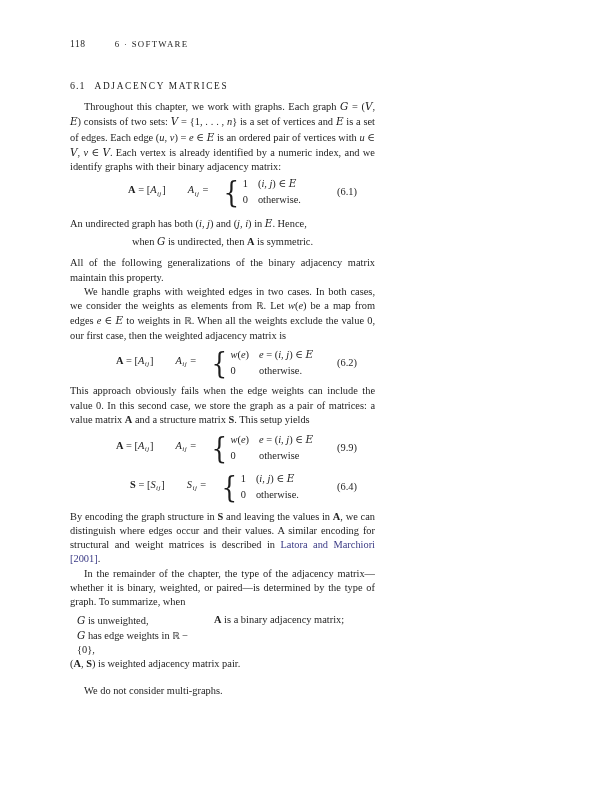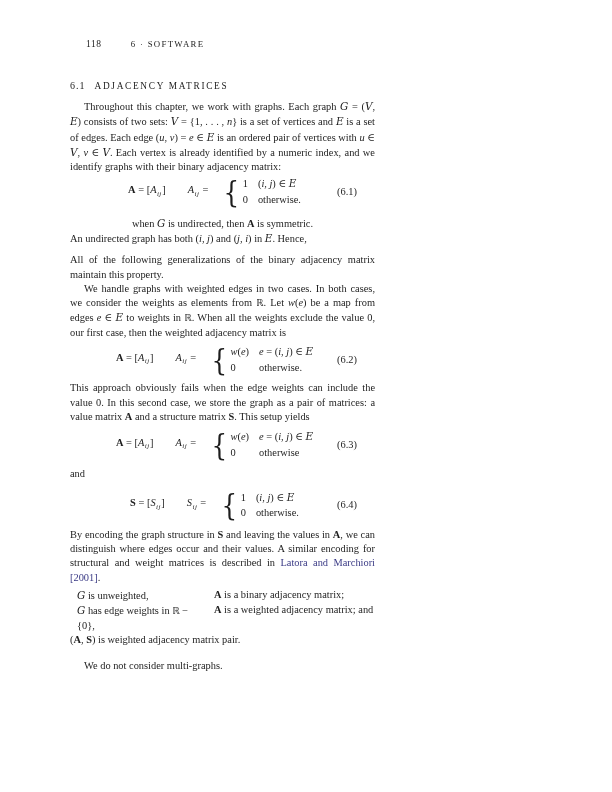--- a/index.html
+++ b/index.html
@@ -2,21 +2,21 @@
 <html><head>
 <meta charset="utf-8">
 <style>
   html,body { margin:0; padding:0; background:#ffffff; }
   .page {
     position:relative; width:612px; height:792px; background:#ffffff;
     font-family:"Liberation Serif","DejaVu Serif",serif;
     color:#1d1d1d; overflow:hidden;
   }
   
-  .running-header { position:absolute; left:86px; top:39px; font-size:9.5px; white-space:nowrap; }
+  .running-header { position:absolute; left:70px; top:39px; font-size:9.5px; white-space:nowrap; }
   .pagenum { letter-spacing:0.6px; }
   .runtitle { margin-left:29px; font-size:8.8px; letter-spacing:1.3px; }
   
   .section-heading { position:absolute; left:70px; top:80px; font-size:10px; white-space:nowrap; }
   .sec-num { letter-spacing:1px; }
   .sec-title { margin-left:9px; font-size:9.3px; letter-spacing:1.7px; }
   
   .flow { position:absolute; left:70px; top:99px; width:305px; font-size:10.4px; line-height:14.3px; }
   .para { margin:0; text-align:justify; hyphens:none; }
   .ind { text-indent:14px; }
@@ -78,23 +78,23 @@
             <span class="eq-cell"><span class="sg-p">1</span></span>
             <span class="eq-cell"><span class="sg-p">(</span><span class="sg-i">i</span><span class="sg-p">, </span><span class="sg-i">j</span><span class="sg-p">) ∈ </span><span class="sg-c">E</span></span>
             <span class="eq-cell"><span class="sg-p">0</span></span>
             <span class="eq-cell"><span class="sg-p">otherwise.</span></span>
           </span>
         </span>
       </div>
       <span class="eq-label">(6.1)</span>
     </div>
 
+    <p class="para"><span class="sg-p">An undirected graph has both (</span><span class="sg-i">i</span><span class="sg-p">, </span><span class="sg-i">j</span><span class="sg-p">) and (</span><span class="sg-i">j</span><span class="sg-p">, </span><span class="sg-i">i</span><span class="sg-p">) in </span><span class="sg-c">E</span><span class="sg-p">. Hence,</span></p>
+
     <p class="para center-line"><span class="sg-p">when </span><span class="sg-c">G</span><span class="sg-p"> is undirected, then </span><span class="sg-b">A</span><span class="sg-p"> is symmetric.</span></p>
-
-    <p class="para"><span class="sg-p">An undirected graph has both (</span><span class="sg-i">i</span><span class="sg-p">, </span><span class="sg-i">j</span><span class="sg-p">) and (</span><span class="sg-i">j</span><span class="sg-p">, </span><span class="sg-i">i</span><span class="sg-p">) in </span><span class="sg-c">E</span><span class="sg-p">. Hence,</span></p>
 
     <p class="para mt7"><span class="sg-p">All of the following generalizations of the binary adjacency matrix maintain this property.</span></p>
 
     <p class="para ind"><span class="sg-p">We handle graphs with weighted edges in two cases. In both cases, we consider the weights as elements from </span><span class="sg-r">ℝ</span><span class="sg-p">. Let </span><span class="sg-i">w</span><span class="sg-p">(</span><span class="sg-i">e</span><span class="sg-p">) be a map from edges </span><span class="sg-i">e</span><span class="sg-p"> ∈ </span><span class="sg-c">E</span><span class="sg-p"> to weights in </span><span class="sg-r">ℝ</span><span class="sg-p">. When all the weights exclude the value 0, our first case, then the weighted adjacency matrix is</span></p>
 
     <div class="equation eq-b">
       <div class="eq-inner">
         <span class="eq-lhs"><span class="sg-b">A</span><span class="sg-p"> = [</span><span class="sg-i">A</span><span class="sg-s">ij</span><span class="sg-p">]</span></span>
         <span class="eq-rhs">
           <span class="eq-mid"><span class="sg-i">A</span><span class="sg-s">ij</span><span class="sg-p"> = </span></span>
@@ -119,53 +119,52 @@
           <span class="eq-mid"><span class="sg-i">A</span><span class="sg-s">ij</span><span class="sg-p"> = </span></span>
           <span class="eq-brace">{</span>
           <span class="eq-cases">
             <span class="eq-cell"><span class="sg-i">w</span><span class="sg-p">(</span><span class="sg-i">e</span><span class="sg-p">)</span></span>
             <span class="eq-cell"><span class="sg-i">e</span><span class="sg-p"> = (</span><span class="sg-i">i</span><span class="sg-p">, </span><span class="sg-i">j</span><span class="sg-p">) ∈ </span><span class="sg-c">E</span></span>
             <span class="eq-cell"><span class="sg-p">0</span></span>
             <span class="eq-cell"><span class="sg-p">otherwise</span></span>
           </span>
         </span>
       </div>
-      <span class="eq-label">(6.3)</span>
+      <span class="eq-label">(9.9)</span>
     </div>
 
-    <p class="para"><span class="sg-p">and</span></p>
 
     <div class="equation eq-d">
       <div class="eq-inner">
         <span class="eq-lhs"><span class="sg-b">S</span><span class="sg-p"> = [</span><span class="sg-i">S</span><span class="sg-s">ij</span><span class="sg-p">]</span></span>
         <span class="eq-rhs">
           <span class="eq-mid"><span class="sg-i">S</span><span class="sg-s">ij</span><span class="sg-p"> = </span></span>
           <span class="eq-brace">{</span>
           <span class="eq-cases">
             <span class="eq-cell"><span class="sg-p">1</span></span>
             <span class="eq-cell"><span class="sg-p">(</span><span class="sg-i">i</span><span class="sg-p">, </span><span class="sg-i">j</span><span class="sg-p">) ∈ </span><span class="sg-c">E</span></span>
             <span class="eq-cell"><span class="sg-p">0</span></span>
             <span class="eq-cell"><span class="sg-p">otherwise.</span></span>
           </span>
         </span>
       </div>
       <span class="eq-label">(6.4)</span>
     </div>
 
     <p class="para"><span class="sg-p">By encoding the graph structure in </span><span class="sg-b">S</span><span class="sg-p"> and leaving the values in </span><span class="sg-b">A</span><span class="sg-p">, we can distinguish where edges occur and their values. A similar encoding for structural and weight matrices is described in </span><span class="sg-l">Latora and Marchiori [2001]</span><span class="sg-p">.</span></p>
 
+    <p class="para ind"><span class="sg-p">In the remainder of the chapter, the type of the adjacency matrix—whether it is binary, weighted, or paired—is determined by the type of graph. To summarize, when</span></p>
 
     <div class="summary">
       <div class="srow">
         <span class="scol1"><span class="sg-c">G</span><span class="sg-p"> is unweighted,</span></span>
         <span class="scol2"><span class="sg-b">A</span><span class="sg-p"> is a binary adjacency matrix;</span></span>
       </div>
       <div class="srow">
         <span class="scol1"><span class="sg-c">G</span><span class="sg-p"> has edge weights in </span><span class="sg-r">ℝ</span><span class="sg-p"> − {0},</span></span>
-        <span class="scol2"><span class="sg-b">A</span><span class="sg-p"> is a weighted adjacency matrix; and</span></span>
       </div>
       <div class="srow">
         <span class="scol2"><span class="sg-p">(</span><span class="sg-b">A</span><span class="sg-p">, </span><span class="sg-b">S</span><span class="sg-p">) is weighted adjacency matrix pair.</span></span>
       </div>
     </div>
 
     <p class="para ind final"><span class="sg-p">We do not consider multi-graphs.</span></p>
 
   </div>
 </div>

